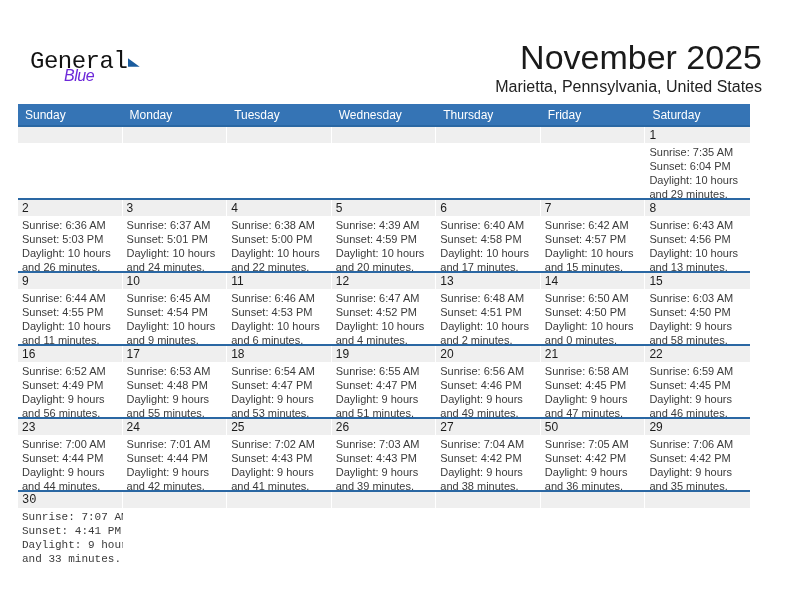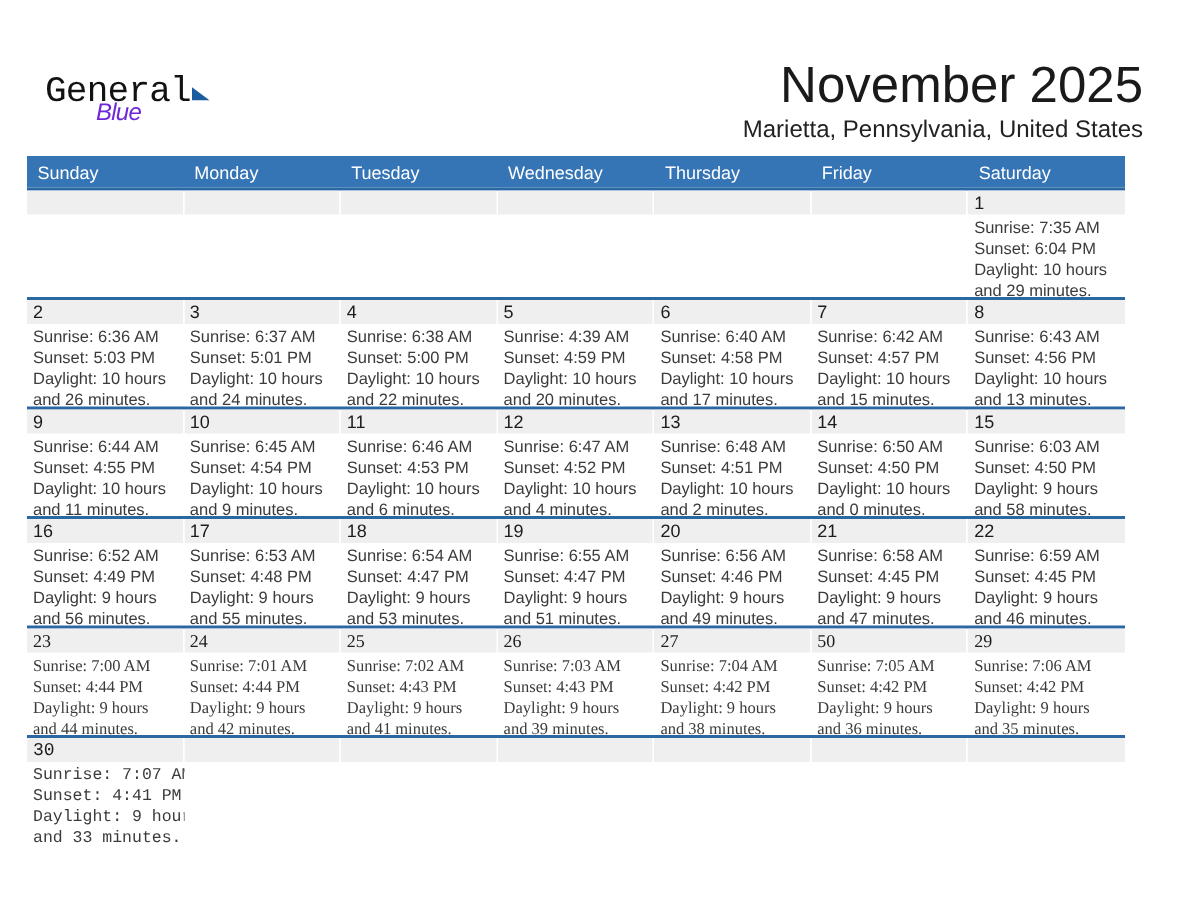--- a/index.html
+++ b/index.html
@@ -281,21 +281,21 @@
         <div class="cell">
           <div class="strip"><span>22</span></div>
           <div class="details">
             <div>Sunrise: 6:59 AM</div>
             <div>Sunset: 4:45 PM</div>
             <div>Daylight: 9 hours</div>
             <div>and 46 minutes.</div>
           </div>
         </div>
       </div>
-      <div class="week-row" style="border-top: 2px solid rgb(42, 103, 163); font-family: Liberation Serif, serif;">
+      <div class="week-row" style="border-top: 2px solid rgb(42, 103, 163);">
         <div class="cell">
           <div class="strip"><span>23</span></div>
           <div class="details">
             <div>Sunrise: 7:00 AM</div>
             <div>Sunset: 4:44 PM</div>
             <div>Daylight: 9 hours</div>
             <div>and 44 minutes.</div>
           </div>
         </div>
         <div class="cell">

